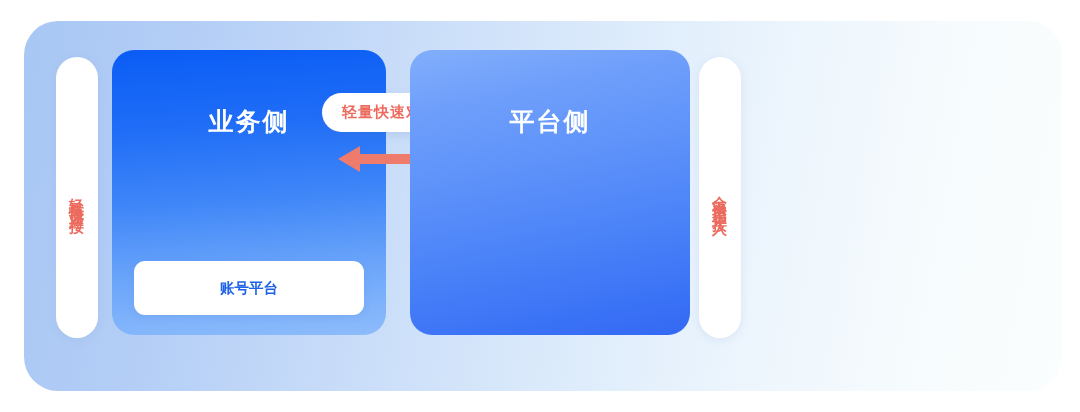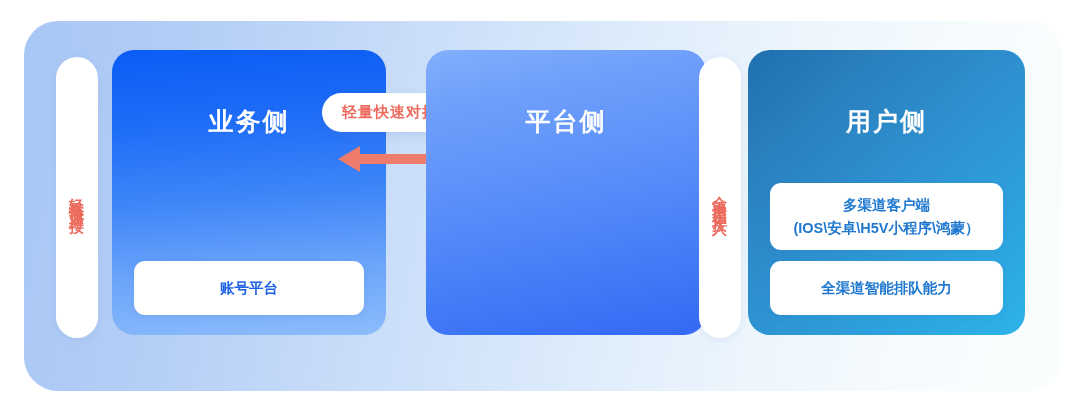--- a/index.html
+++ b/index.html
@@ -60,20 +60,21 @@
   }
 
   #pill-left  { left: 56px;  top: 57px; width: 42px; height: 281px; }
   #pill-right { left: 699px; top: 57px; width: 42px; height: 281px; }
 
   
   .panel {
     position: absolute;
     border-radius: 22px;
     overflow: hidden;
+    font-family: Liberation Serif, serif;
   }
   .panel-title {
     position: absolute;
     left: 0;
     right: 0;
     top: 55px;
     text-align: center;
     color: #ffffff;
     font-size: 25px;
     font-weight: 700;
@@ -109,21 +110,20 @@
 
   
   #panel-business {
     left: 112px; top: 50px; width: 274px; height: 285px;
     background: linear-gradient(176deg, #0a5cf5 0%, #1f6df7 26%, #3f86f8 52%, #6ba5fa 76%, #8dbcfb 100%);
   }
   
   #panel-platform {
     left: 410px; top: 50px; width: 280px; height: 285px;
     background: linear-gradient(168deg, #82aefb 0%, #6f9ffb 18%, #5f93fa 40%, #4a82f8 66%, #3a72f6 88%, #3468f3 100%);
-    margin-left: 16px;
   }
   
   #panel-user {
     left: 748px; top: 50px; width: 277px; height: 285px;
     background: linear-gradient(138deg, #1f6fae 0%, #2a7fbd 22%, #2e90cf 48%, #2da1dd 74%, #2db3e8 100%);
   }
   #panel-user .card { color: #1f78cf; }
 
   
   #connector-badge {
@@ -184,28 +184,14 @@
   <div class="panel" id="panel-platform">
     <div class="panel-title">平台侧</div>
     <div class="panel-cards">
     </div>
   </div>
 
   <div class="vpill" id="pill-right">
     <span class="vpill-label">全渠道用户接入</span>
   </div>
 
-  <div class="panel" id="panel-user">
-    <div class="panel-title">用户侧</div>
-    <div class="panel-cards">
-      <div class="card card-tall">
-        <span>
-          <span class="card-line">多渠道客户端</span>
-          <span class="card-line">(IOS\安卓\H5V小程序\鸿蒙）</span>
-        </span>
-      </div>
-      <div class="card card-short">
-        <span class="card-line">全渠道智能排队能力</span>
-      </div>
-    </div>
-  </div>
 
 </div>
 
 </body></html>

